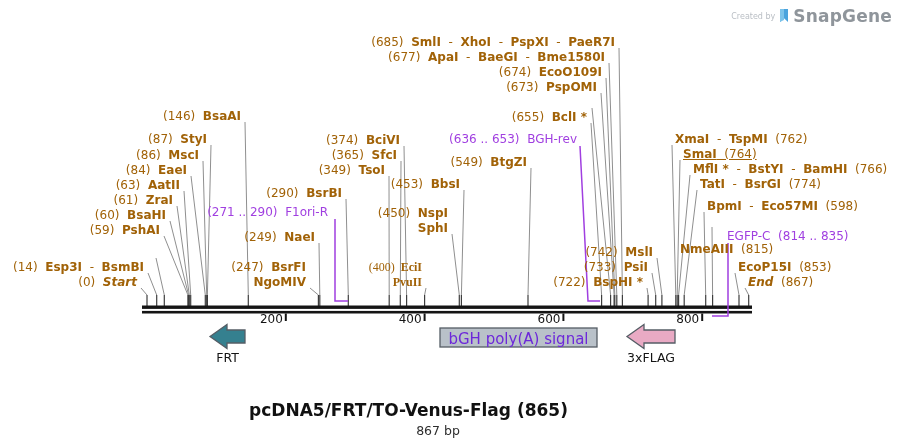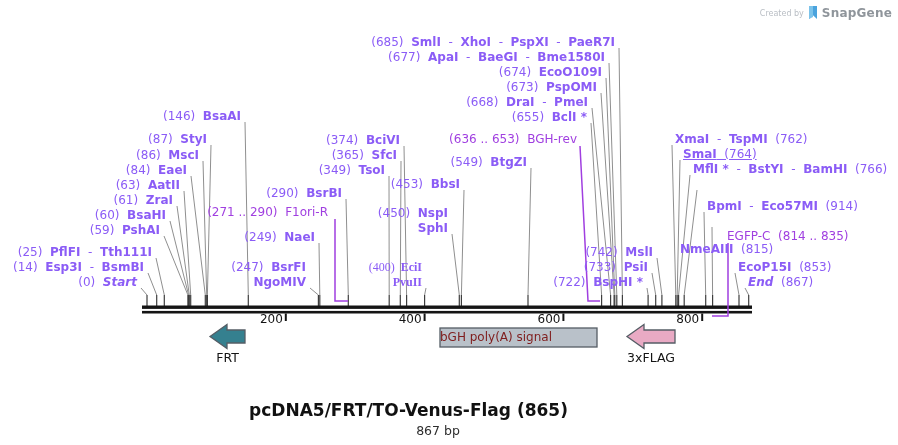--- a/index.html
+++ b/index.html
@@ -1,34 +1,34 @@
 <!DOCTYPE html>
 <html><head>
 <meta charset="utf-8">
 <style>
   html,body{margin:0;padding:0;background:#ffffff;}
   #stage{position:relative;width:898px;height:445px;background:#ffffff;overflow:hidden;
          font-family:"DejaVu Sans","Liberation Sans",sans-serif;}
   #map-svg{position:absolute;left:0;top:0;}
   #labels{position:absolute;left:0;top:0;width:898px;height:445px;}
-  .lbl{position:absolute;white-space:pre;font-size:12px;line-height:15px;color:#8b5cf6;text-align:right;}
+  .lbl{position:absolute;white-space:pre;font-size:12px;line-height:15px;color:#a16207;text-align:right;}
   .lbl.al{text-align:left;}
   .lbl .b{font-weight:bold;}
   .lbl .i{font-style:italic;}
   .lbl.primer{color:#a03fe0;}
   .rnum{position:absolute;font-size:12px;color:#141414;text-align:right;width:46px;}
   .flabel{position:absolute;font-size:12.5px;color:#141414;text-align:center;}
-  .boxlabel{position:absolute;font-size:12px;color:#7f1d1d;text-align:left;}
+  .boxlabel{position:absolute;font-size:15px;color:#6d28d9;text-align:center;}
   .title{position:absolute;left:0;top:400px;width:817px;text-align:center;
          font-size:17px;font-weight:bold;color:#111;}
   .subtitle{position:absolute;left:0;top:423px;width:876px;text-align:center;
             font-size:12.5px;color:#2e2e2e;}
   .credit{position:absolute;right:6px;top:6px;display:flex;align-items:center;gap:4px;}
   .credit .cby{font-size:8px;color:#b9bec4;}
-  .credit .brand{font-size:12px;color:#8f959b;font-weight:600;letter-spacing:.2px;}
+  .credit .brand{font-size:17px;color:#8f959b;font-weight:600;letter-spacing:.2px;}
 </style>
 </head>
 <body>
 
 <div id="stage">
 
   <div class="credit">
     <span class="cby">Created by</span>
     <svg width="10" height="14" viewBox="0 0 10 14">
       <polygon points="1,0 9,0 9,13 5,9.2 1,13" fill="#4aa3dd"></polygon>
@@ -130,43 +130,42 @@
 
   <div id="labels">
       <div class="lbl " style="right: 657px; top: 109px;"><div><span class="">(146)  </span><span class="b">BsaAI</span></div></div>
       <div class="lbl " style="right: 691px; top: 132px;"><div><span class="">(87)  </span><span class="b">StyI</span></div></div>
       <div class="lbl " style="right: 699px; top: 148px;"><div><span class="">(86)  </span><span class="b">MscI</span></div></div>
       <div class="lbl " style="right: 711px; top: 163px;"><div><span class="">(84)  </span><span class="b">EaeI</span></div></div>
       <div class="lbl " style="right: 718px; top: 178px;"><div><span class="">(63)  </span><span class="b">AatII</span></div></div>
       <div class="lbl " style="right: 725px; top: 193px;"><div><span class="">(61)  </span><span class="b">ZraI</span></div></div>
       <div class="lbl " style="right: 732px; top: 208px;"><div><span class="">(60)  </span><span class="b">BsaHI</span></div></div>
       <div class="lbl " style="right: 738px; top: 223px;"><div><span class="">(59)  </span><span class="b">PshAI</span></div></div>
-      <div class="lbl " style="right: 746px; top: 245px;"><div><span class="">(25)  </span><span class="b">PflFI</span><span class="">  -  </span><span class="b">Tth111I</span></div></div>
       <div class="lbl " style="right: 754px; top: 260px;"><div><span class="">(14)  </span><span class="b">Esp3I</span><span class="">  -  </span><span class="b">BsmBI</span></div></div>
       <div class="lbl " style="right: 761px; top: 275px;"><div><span class="">(0)  </span><span class="b i">Start</span></div></div>
       <div class="lbl " style="right: 498px; top: 133px;"><div><span class="">(374)  </span><span class="b">BciVI</span></div></div>
       <div class="lbl " style="right: 501px; top: 148px;"><div><span class="">(365)  </span><span class="b">SfcI</span></div></div>
       <div class="lbl " style="right: 513px; top: 163px;"><div><span class="">(349)  </span><span class="b">TsoI</span></div></div>
       <div class="lbl " style="right: 556px; top: 186px;"><div><span class="">(290)  </span><span class="b">BsrBI</span></div></div>
       <div class="lbl " style="right: 583px; top: 230px;"><div><span class="">(249)  </span><span class="b">NaeI</span></div></div>
       <div class="lbl " style="right: 592px; top: 260px; text-align: right;"><div><span class="">(247)  </span><span class="b">BsrFI</span></div><div><span class="b">NgoMIV</span></div></div>
       <div class="lbl " style="right: 438px; top: 177px;"><div><span class="">(453)  </span><span class="b">BbsI</span></div></div>
       <div class="lbl " style="right: 450px; top: 206px;"><div><span class="">(450)  </span><span class="b">NspI</span></div><div><span class="b">SphI</span></div></div>
       <div class="lbl " style="right: 476px; top: 260px; font-family: Liberation Serif, serif;"><div><span class="">(400)  </span><span class="b">EciI</span></div><div><span class="b">PvuII</span></div></div>
       <div class="lbl " style="right: 371px; top: 155px;"><div><span class="">(549)  </span><span class="b">BtgZI</span></div></div>
       <div class="lbl " style="right: 283px; top: 35px;"><div><span class="">(685)  </span><span class="b">SmlI</span><span class="">  -  </span><span class="b">XhoI</span><span class="">  -  </span><span class="b">PspXI</span><span class="">  -  </span><span class="b">PaeR7I</span></div></div>
       <div class="lbl " style="right: 293px; top: 50px;"><div><span class="">(677)  </span><span class="b">ApaI</span><span class="">  -  </span><span class="b">BaeGI</span><span class="">  -  </span><span class="b">Bme1580I</span></div></div>
       <div class="lbl " style="right: 296px; top: 65px;"><div><span class="">(674)  </span><span class="b">EcoO109I</span></div></div>
       <div class="lbl " style="right: 301px; top: 80px;"><div><span class="">(673)  </span><span class="b">PspOMI</span></div></div>
-      <div class="lbl " style="right: 310px; top: 95px;"><div><span class="">(668)  </span><span class="b">DraI</span><span class="">  -  </span><span class="b">PmeI</span></div></div>
       <div class="lbl " style="right: 311px; top: 110px;"><div><span class="">(655)  </span><span class="b">BclI *</span></div></div>
       <div class="lbl al " style="left: 675px; top: 132px;"><div><span class="b">XmaI</span><span class="">  -  </span><span class="b">TspMI</span><span class="">  (762)</span></div></div>
       <div class="lbl al " style="left: 683px; top: 147px; text-decoration: underline;"><div><span class="b">SmaI</span><span class="">  (764)</span></div></div>
       <div class="lbl al " style="left: 693px; top: 162px;"><div><span class="b">MflI *</span><span class="">  -  </span><span class="b">BstYI</span><span class="">  -  </span><span class="b">BamHI</span><span class="">  (766)</span></div></div>
-      <div class="lbl al " style="left: 707px; top: 199px;"><div><span class="b">BpmI</span><span class="">  -  </span><span class="b">Eco57MI</span><span class="">  (914)</span></div></div>
+      <div class="lbl al " style="left: 700px; top: 177px;"><div><span class="b">TatI</span><span class="">  -  </span><span class="b">BsrGI</span><span class="">  (774)</span></div></div>
+      <div class="lbl al " style="left: 707px; top: 199px;"><div><span class="b">BpmI</span><span class="">  -  </span><span class="b">Eco57MI</span><span class="">  (598)</span></div></div>
       <div class="lbl al " style="left: 680px; top: 214px; margin-top: 28px;"><div><span class="b">NmeAIII</span><span class="">  (815)</span></div></div>
       <div class="lbl al " style="left: 738px; top: 260px;"><div><span class="b">EcoP15I</span><span class="">  (853)</span></div></div>
       <div class="lbl al " style="left: 748px; top: 275px;"><div><span class="b i">End</span><span class="">  (867)</span></div></div>
       <div class="lbl " style="right: 245px; top: 245px;"><div><span class="">(742)  </span><span class="b">MslI</span></div></div>
       <div class="lbl " style="right: 250px; top: 260px;"><div><span class="">(733)  </span><span class="b">PsiI</span></div></div>
       <div class="lbl " style="right: 255px; top: 275px;"><div><span class="">(722)  </span><span class="b">BspHI *</span></div></div>
       <div class="rnum" style="right: 615.2px; top: 312px;">200</div>
       <div class="rnum" style="right: 476.4px; top: 312px;">400</div>
       <div class="rnum" style="right: 337.6px; top: 312px;">600</div>
       <div class="rnum" style="right: 198.8px; top: 312px;">800</div>

